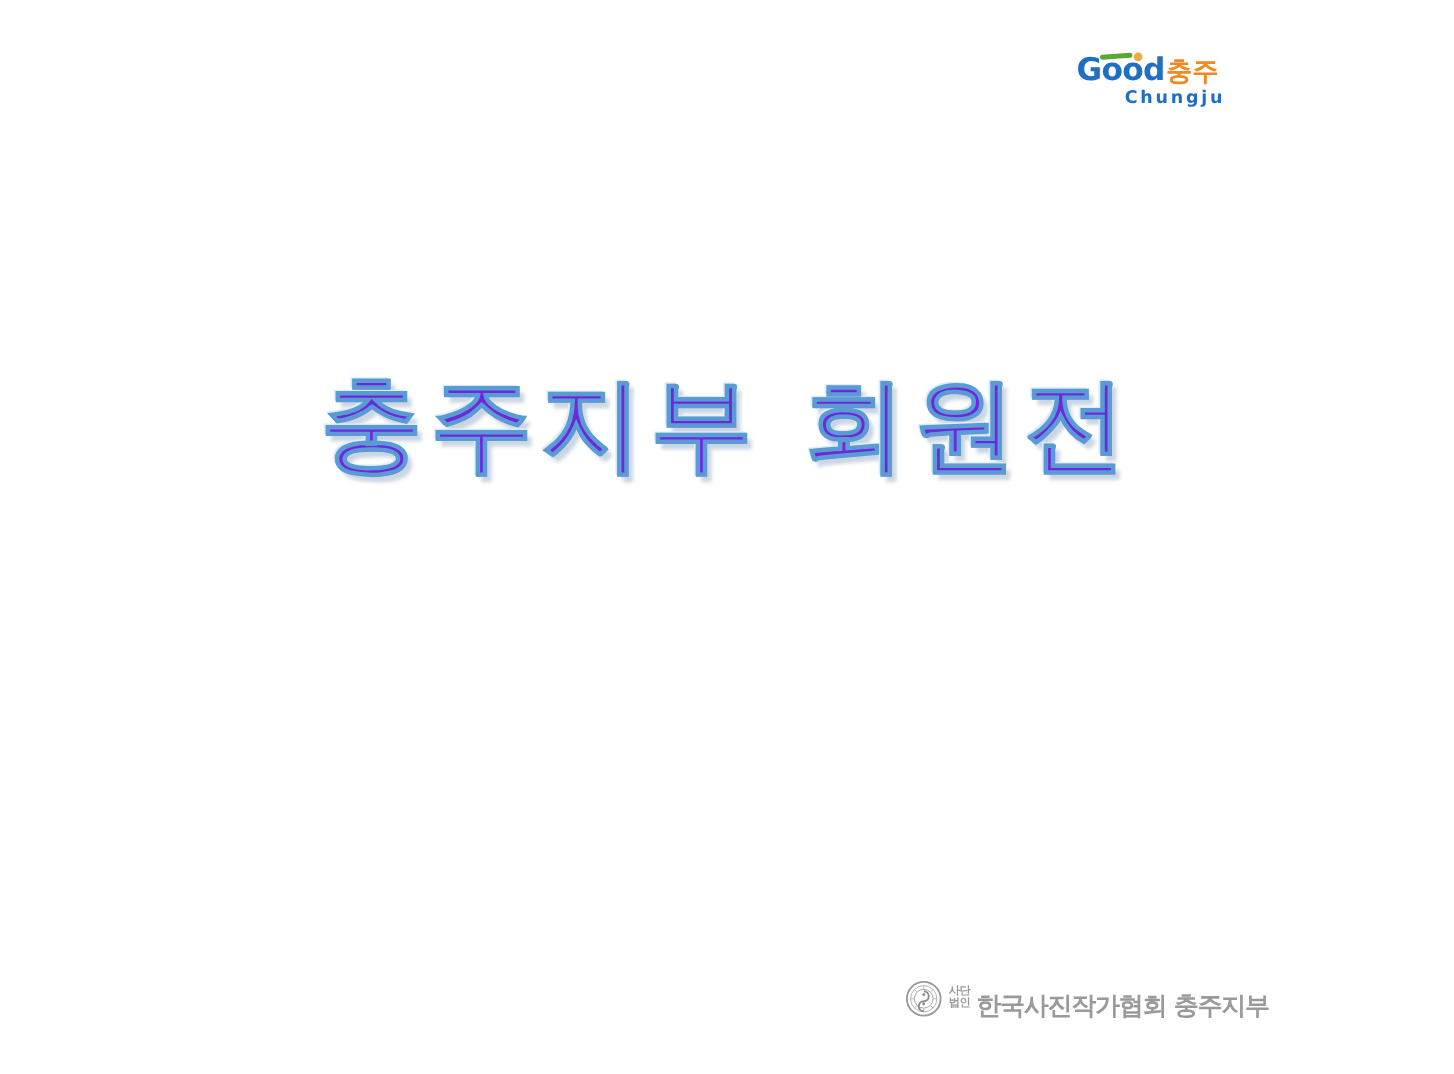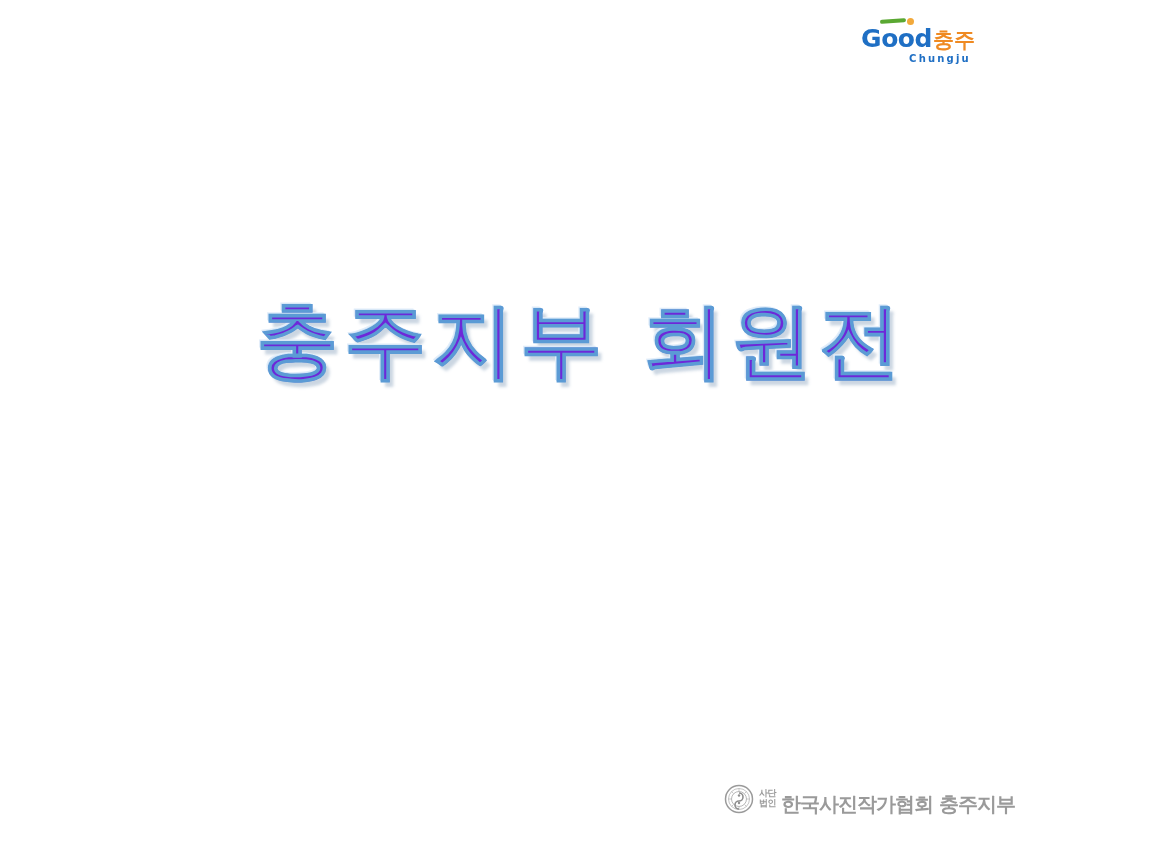--- a/index.html
+++ b/index.html
@@ -15,27 +15,27 @@
     width: 1163px;
     height: 859px;
     background: #ffffff;
     overflow: hidden;
   }
 
   
   .city-logo {
     position: absolute;
     left: 868px;
-    top: 16px;
+    top: 40px;
     width: 100px;
     height: 48px;
     display: flex;
     flex-direction: column;
     align-items: center;
-    justify-content: flex-end;
+    justify-content: center;
   }
   .city-logo-main {
     display: flex;
     align-items: baseline;
     line-height: 1;
     white-space: nowrap;
   }
   .city-logo-good {
     font-size: 25px;
     font-weight: bold;
@@ -64,21 +64,21 @@
     border-radius: 50%;
   }
   .city-logo-kr {
     font-size: 21px;
     font-weight: bold;
     color: #ef8a22;
     margin-left: 1px;
     font-family: "DejaVu Sans", sans-serif;
   }
   .city-logo-sub {
-    font-size: 10px;
+    font-size: 14px;
     color: #1f6fc4;
     letter-spacing: 2.2px;
     margin-top: 2px;
     font-family: "DejaVu Sans", sans-serif;
     font-weight: bold;
     padding-left: 44px;
   }
 
   
   .edition {

